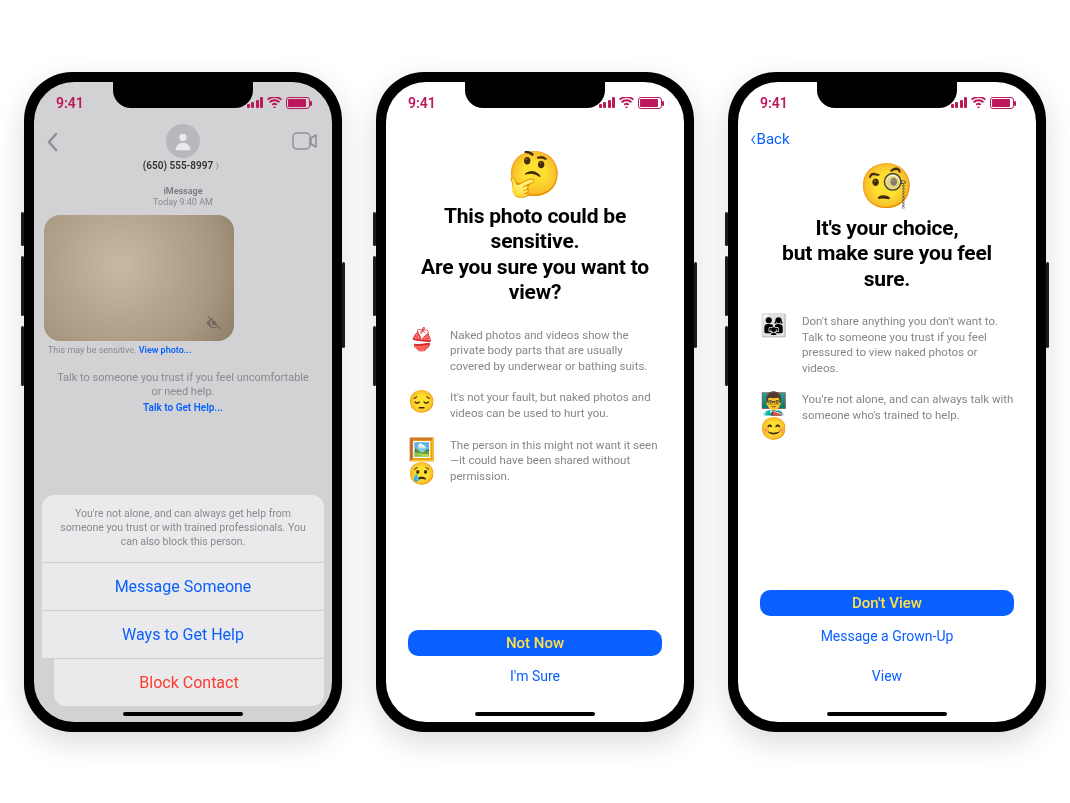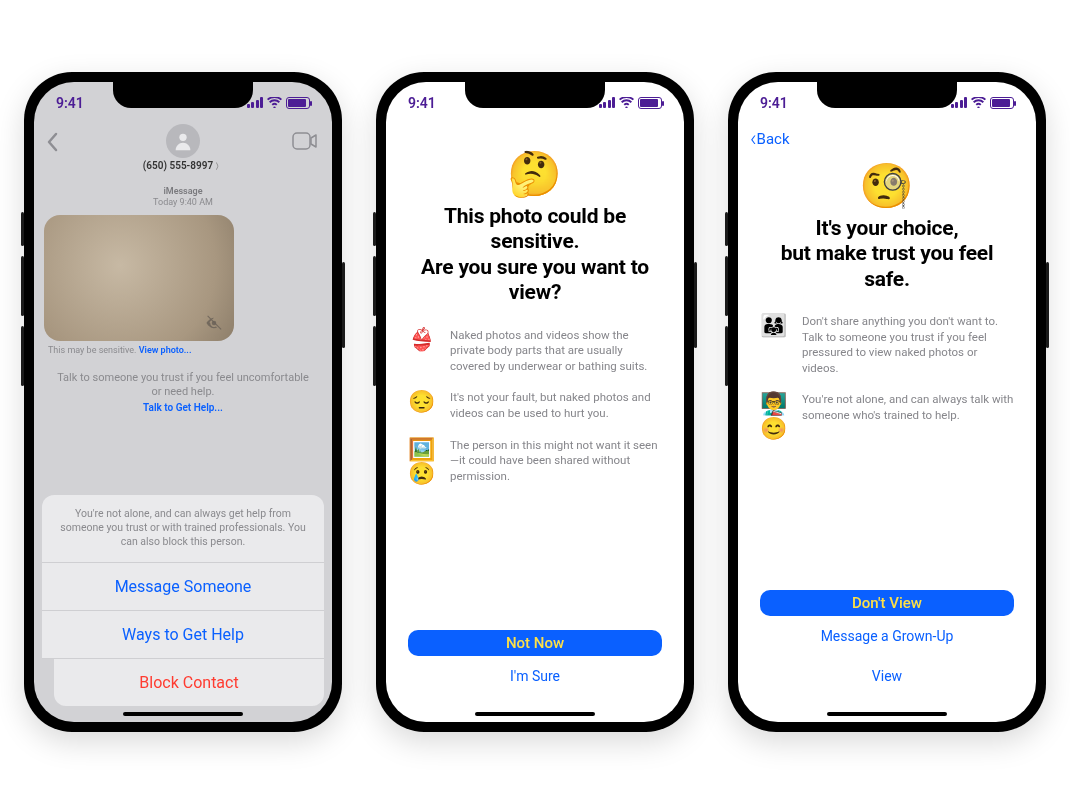--- a/index.html
+++ b/index.html
@@ -41,21 +41,21 @@
     width:140px; height:26px; background:#000;
     border-bottom-left-radius:18px; border-bottom-right-radius:18px;
     z-index:50;
   }
   .status-bar {
     position:absolute; top:0; left:0; right:0; height:42px;
     display:flex; justify-content:space-between; align-items:center;
     padding: 0 22px; z-index:40;
     font-size:14px; font-weight:600;
   }
-  .status-bar.dark { color:#4c1d95; }
+  .status-bar.dark { color:#be185d; }
   .status-right { display:flex; gap:4px; align-items:center; }
   .bars { display:flex; align-items:flex-end; gap:1.5px; height:11px; }
   .bars span { width:3px; background:currentColor; border-radius:1px; }
   .bars span:nth-child(1){height:4px}.bars span:nth-child(2){height:6px}.bars span:nth-child(3){height:8px}.bars span:nth-child(4){height:11px}
   .wifi { font-size:14px; line-height:1; }
   .battery { width:24px; height:12px; border:1px solid currentColor; border-radius:3px; position:relative; }
   .battery::after { content:''; position:absolute; right:-3px; top:3px; width:2px; height:5px; background:currentColor; border-radius:1px;}
   .battery-fill { position:absolute; left:1px; top:1px; bottom:1px; width:80%; background:currentColor; border-radius:1px;}
   .home-indicator {
     position:absolute; bottom:6px; left:50%; transform:translateX(-50%);
@@ -303,21 +303,21 @@
     </div>
 
     <div class="back-link">
       <span class="chev">‹</span>
       <span>Back</span>
     </div>
 
     <div class="content" style="padding-top:74px">
       <div class="hero-emoji">🧐</div>
       <div class="headline" style="white-space:pre-line">It's your choice,
-but make trust you feel safe.</div>
+but make sure you feel sure.</div>
       <div class="bullets">
         <div class="bullet">
           <span class="bullet-emoji">👨‍👩‍👧</span>
           <span class="bullet-text">Don't share anything you don't want to. Talk to someone you trust if you feel pressured to view naked photos or videos.</span>
         </div>
         <div class="bullet">
           <span class="bullet-emoji">👨‍🏫😊</span>
           <span class="bullet-text">You're not alone, and can always talk with someone who's trained to help.</span>
         </div>
       </div>

